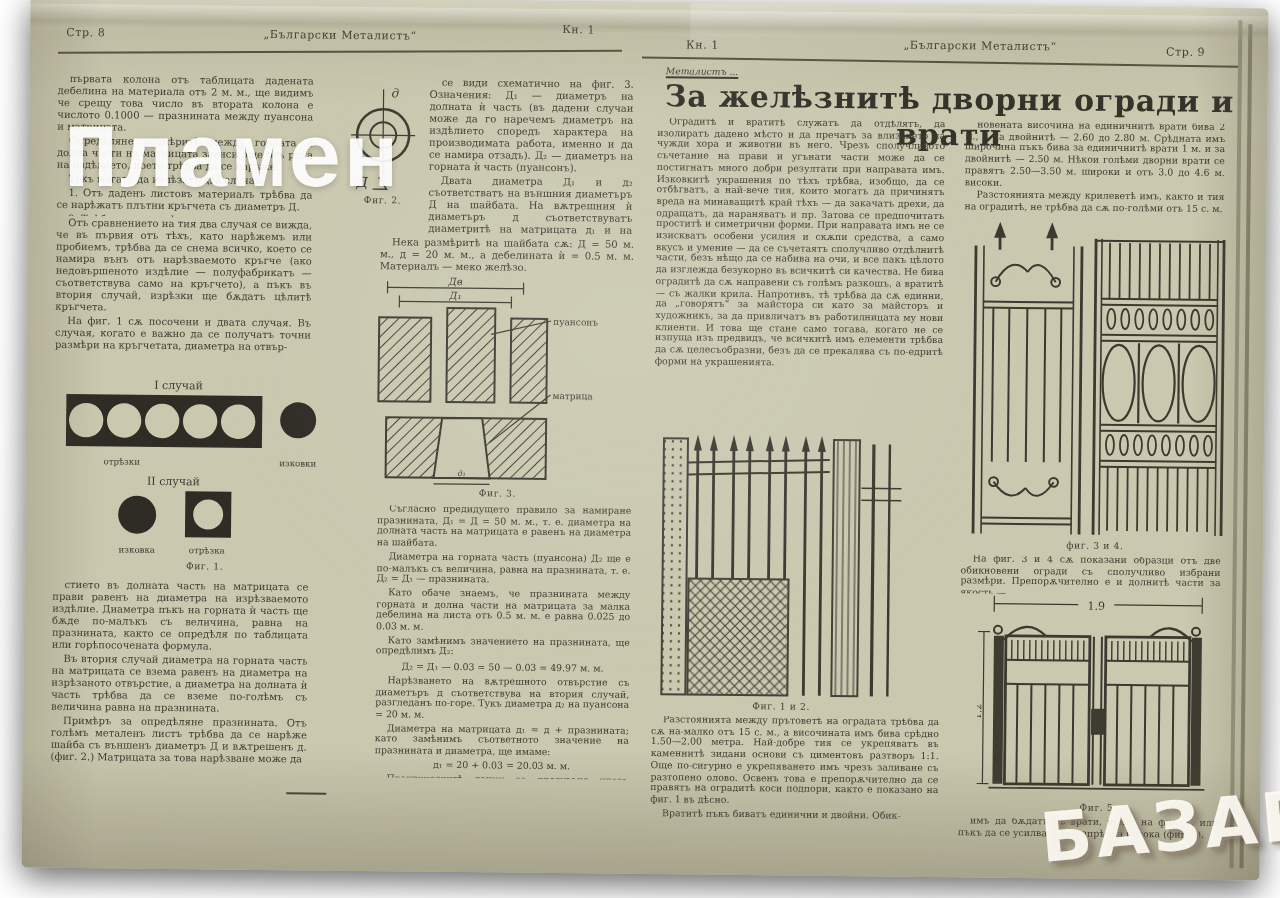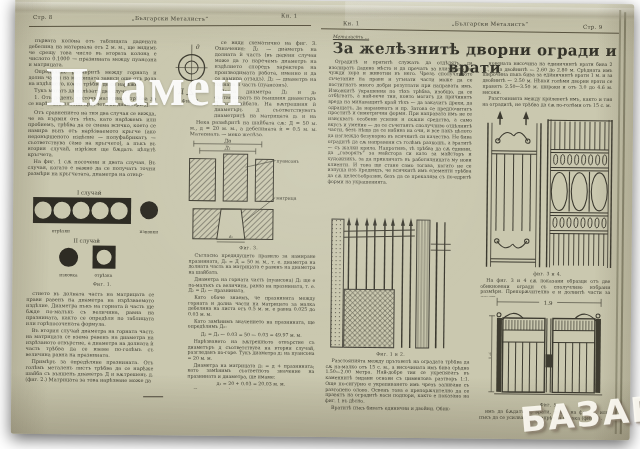--- a/index.html
+++ b/index.html
@@ -20,22 +20,22 @@
   .t{position:absolute;color:#3d3c31;}
   .hdr{font-size:5.5px;letter-spacing:0.3px;}
   .rule{position:absolute;border-top:1px solid #57523f;height:0;}
   .body-text{font-size:5px;line-height:6px;text-align:justify;overflow:hidden;}
   .dense{font-size:4.7px;line-height:5.7px;}
   .body-text p{margin:0 0 1px 0;text-indent:6px;}
   .formula{text-indent:0 !important;text-align:center;margin:1.5px 0 !important;}
   .caption{font-size:4.6px;text-align:center;letter-spacing:0.3px;}
   .page-title{font-size:15px;font-weight:bold;text-align:center;letter-spacing:0.4px;color:#34332a;}
   .running{font-size:4.6px;font-style:italic;text-decoration:underline;}
-  .wm-plamen{position:absolute;left:46px;top:56px;font-family:Liberation Serif, serif;font-weight:bold;
-             font-size:54px;color:rgba(255,255,255,0.93);letter-spacing:1px;
+  .wm-plamen{position:absolute;left:32px;top:56px;font-family:Liberation Mono, monospace;font-weight:bold;
+             font-size:45px;color:rgba(255,255,255,0.93);letter-spacing:1px;
              text-shadow:0 1px 3px rgba(0,0,0,0.18);}
   .wm-bazar{position:absolute;left:520px;top:394px;font-family:"DejaVu Sans",sans-serif;font-weight:bold;
             font-size:34px;color:rgba(253,251,243,0.92);letter-spacing:2px;transform:rotate(-5deg);
             text-shadow:1.5px 1.5px 0 rgba(150,138,120,0.6), 3px 3px 3px rgba(60,40,30,0.35);}
   svg text{font-family:"DejaVu Serif", serif;fill:#3b3a2f;}
 </style>
 </head>
 <body>
 
 <div id="root">

